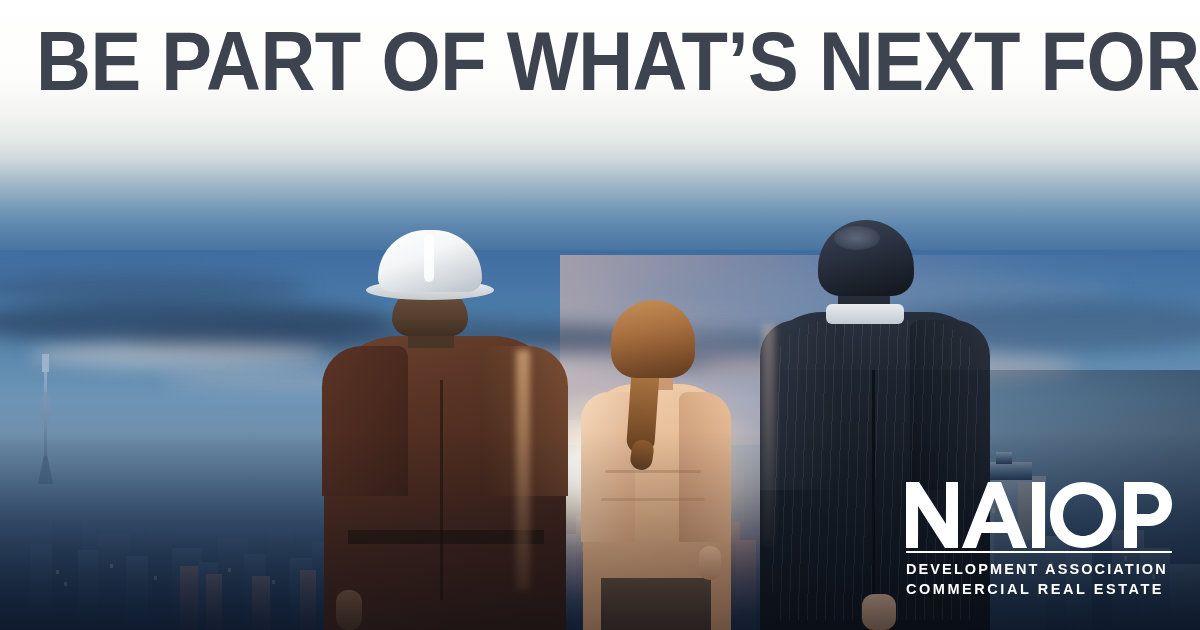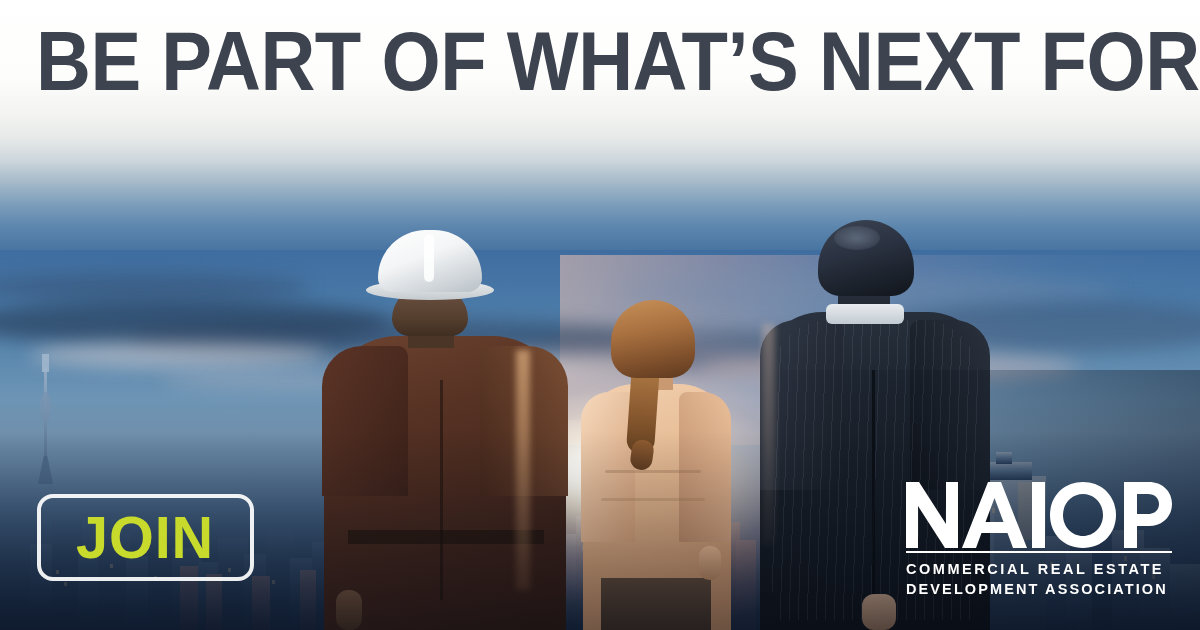--- a/index.html
+++ b/index.html
@@ -465,39 +465,36 @@
       <div class="m-hand"></div>
     </div>
 
     <div class="bottom-vignette"></div>
     <div class="right-vignette"></div>
   </div>
 
   <div class="headline">BE PART OF WHAT’S NEXT FOR CRE.</div>
 
 
-  <div class="join-btn">
-    <span class="join-label">JOIN</span>
-  </div>
 
   <div class="logo">
     <svg class="logo-mark" viewBox="0 0 266 66">
       <g fill="#ffffff">
 
         <path d="M0 66 V0 H13 L40 42 V0 H52 V66 H39 L12 24 V66 Z"></path>
 
         <path d="M56 66 L82 0 H95 L121 66 H107 L101.5 51 H75.5 L70 66 Z M79.5 40 H97.5 L88.5 16 Z"></path>
 
         <rect x="126" y="0" width="13" height="66"></rect>
 
         <path d="M177 0 C196 0 210 14 210 33 C210 52 196 66 177 66 C158 66 144 52 144 33 C144 14 158 0 177 0 Z
                  M177 12 C166 12 157 21 157 33 C157 45 166 54 177 54 C188 54 197 45 197 33 C197 21 188 12 177 12 Z"></path>
 
         <path d="M218 66 V0 H243 C256 0 266 9 266 22 C266 35 256 44 243 44 H231 V66 Z
                  M231 12 V32 H242 C248.5 32 253 28 253 22 C253 16 248.5 12 242 12 Z"></path>
       </g>
     </svg>
     <div class="logo-rule"></div>
+    <div class="logo-tag l2">DEVELOPMENT ASSOCIATION</div>
     <div class="logo-tag">COMMERCIAL REAL ESTATE</div>
-    <div class="logo-tag l2">DEVELOPMENT ASSOCIATION</div>
   </div>
 
 </div>
 
 </body></html>

